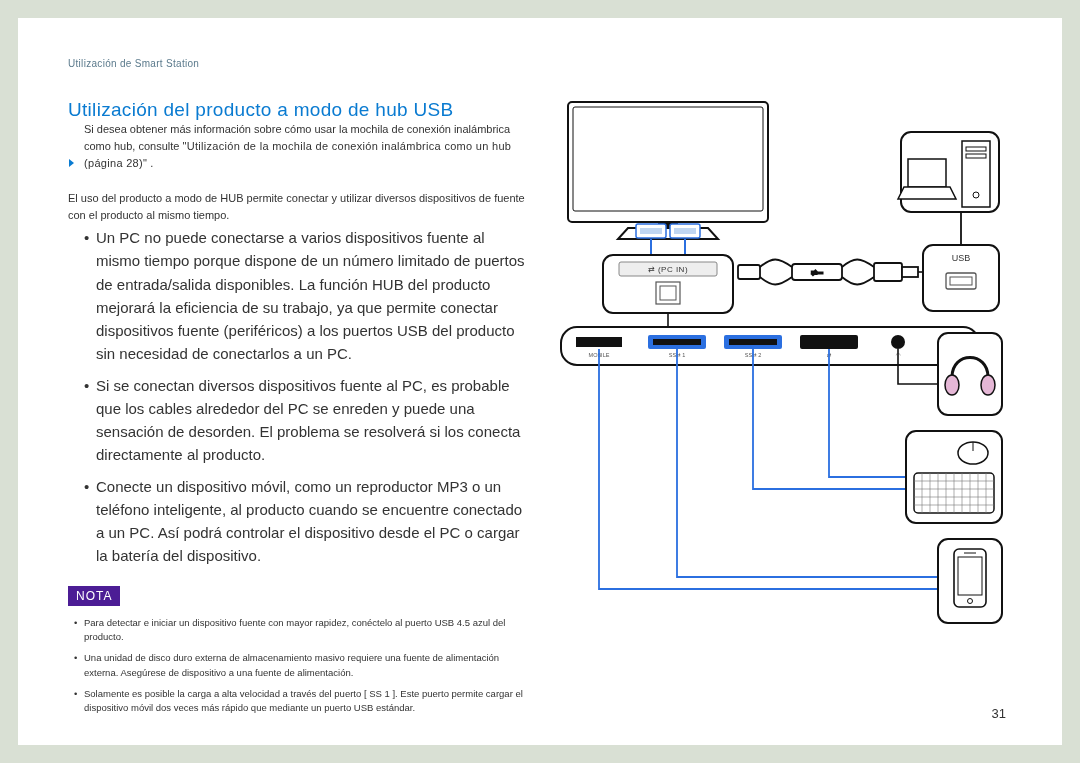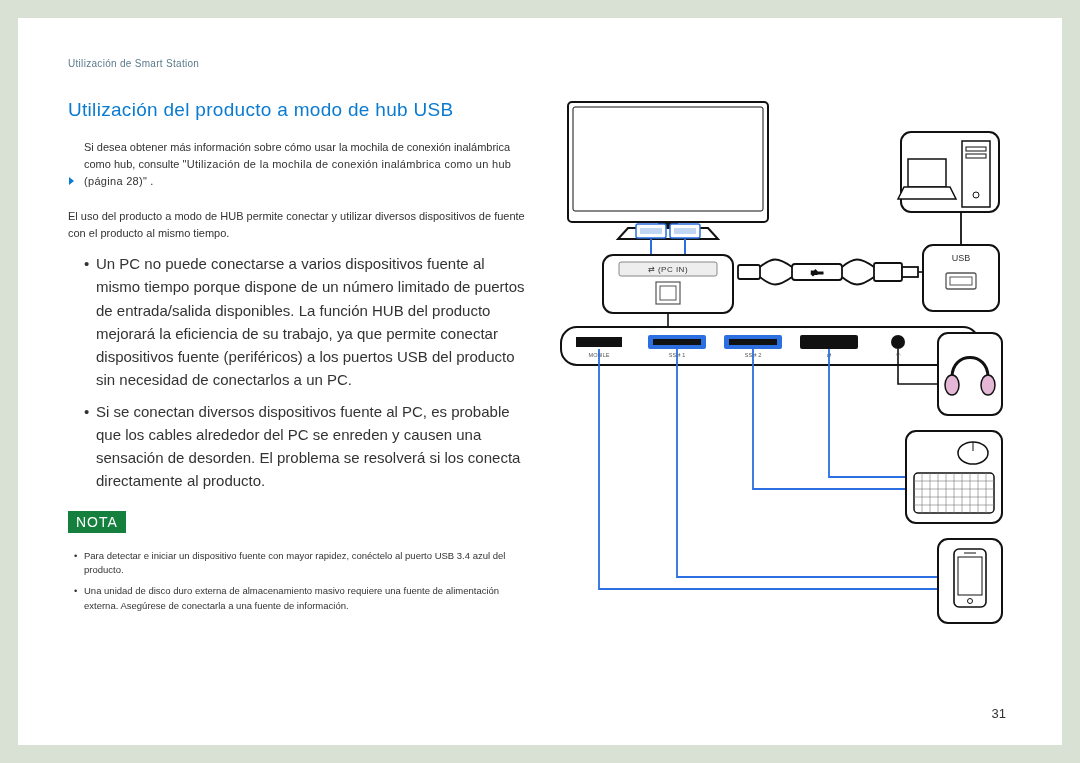--- a/index.html
+++ b/index.html
@@ -33,21 +33,20 @@
     }
     .right {
       width: 455px;
       position: relative;
     }
     h1.title {
       color: #0a7bd1;
       font-size: 19px;
       font-weight: 400;
       letter-spacing: 0.3px;
-      margin-bottom: 18px;
     }
     .intro {
       display: flex;
       align-items: flex-end;
       gap: 6px;
       margin-bottom: 18px;
     }
     .chev {
       flex: 0 0 auto;
       margin-top: 2px;
@@ -58,21 +57,21 @@
       color: #333;
     }
     .intro-text .bold {
       letter-spacing: 0.3px;
       font-weight: 500;
     }
     .para {
       font-size: 11px;
       line-height: 1.55;
       color: #333;
-      margin-bottom: 10px;
+      margin-bottom: 2px;
     }
     ul.bullets {
       list-style: none;
       margin-left: 16px;
       margin-bottom: 18px;
     }
     ul.bullets > li {
       font-size: 15px;
       line-height: 1.55;
       color: #333;
@@ -81,26 +80,26 @@
       margin-bottom: 8px;
     }
     ul.bullets > li::before {
       content: "•";
       position: absolute;
       left: 0;
       top: 0;
     }
     .nota-badge {
       display: inline-block;
-      background: #15803d;
+      background: #4c1d95;
       color: #fff;
-      font-size: 14px;
+      font-size: 12px;
       padding: 3px 8px;
       letter-spacing: 1px;
-      margin-bottom: 16px;
+      margin-bottom: 10px;
     }
     ul.notes {
       list-style: none;
       margin-left: 6px;
     }
     ul.notes > li {
       font-size: 9.5px;
       line-height: 1.55;
       color: #333;
       position: relative;
@@ -144,28 +143,30 @@
           <span>Si desea obtener más información sobre cómo usar la mochila de conexión inalámbrica como hub, consulte </span>
           <span class="bold">"Utilización de la mochila de conexión inalámbrica como un hub (página 28)"</span>
           <span>.</span>
         </div>
       </div>
 
       <p class="para">El uso del producto a modo de HUB permite conectar y utilizar diversos dispositivos de fuente con el producto al mismo tiempo.</p>
 
       <ul class="bullets">
         <li>Un PC no puede conectarse a varios dispositivos fuente al mismo tiempo porque dispone de un número limitado de puertos de entrada/salida disponibles. La función HUB del producto mejorará la eficiencia de su trabajo, ya que permite conectar dispositivos fuente (periféricos) a los puertos USB del producto sin necesidad de conectarlos a un PC.</li>
-        <li>Si se conectan diversos dispositivos fuente al PC, es probable que los cables alrededor del PC se enreden y causen una sensación de desorden. El problema se resolverá si los conecta directamente al producto.</li>
+        <li>Si se conectan diversos dispositivos fuente al PC, es probable que los cables alrededor del PC se enreden y puede una sensación de desorden. El problema se resolverá si los conecta directamente al producto.</li>
+        <li>Conecte un dispositivo móvil, como un reproductor MP3 o un teléfono inteligente, al producto cuando se encuentre conectado a un PC. Así podrá controlar el dispositivo desde el PC o cargar la batería del dispositivo.</li>
       </ul>
 
       <div class="nota-badge">NOTA</div>
 
       <ul class="notes">
-        <li>Para detectar e iniciar un dispositivo fuente con mayor rapidez, conéctelo al puerto USB 3.4 azul del producto.</li>
-        <li>Una unidad de disco duro externa de almacenamiento masivo requiere una fuente de alimentación externa. Asegúrese de conectarla a una fuente de información.</li>
+        <li>Para detectar e iniciar un dispositivo fuente con mayor rapidez, conéctelo al puerto USB 4.5 azul del producto.</li>
+        <li>Una unidad de disco duro externa de almacenamiento masivo requiere una fuente de alimentación externa. Asegúrese de dispositivo a una fuente de alimentación.</li>
+        <li>Solamente es posible la carga a alta velocidad a través del puerto [ SS 1 ]. Este puerto permite cargar el dispositivo móvil dos veces más rápido que mediante un puerto USB estándar.</li>
       </ul>
     </div>
 
     <div class="right">
       <div class="diagram">
         <svg width="455" height="560" viewBox="0 0 455 560">
 
           <g>
             <rect x="10" y="3" width="200" height="120" rx="4" fill="#fff" stroke="#111" stroke-width="2"></rect>
             <rect x="15" y="8" width="190" height="104" rx="2" fill="#fff" stroke="#111" stroke-width="1"></rect>

